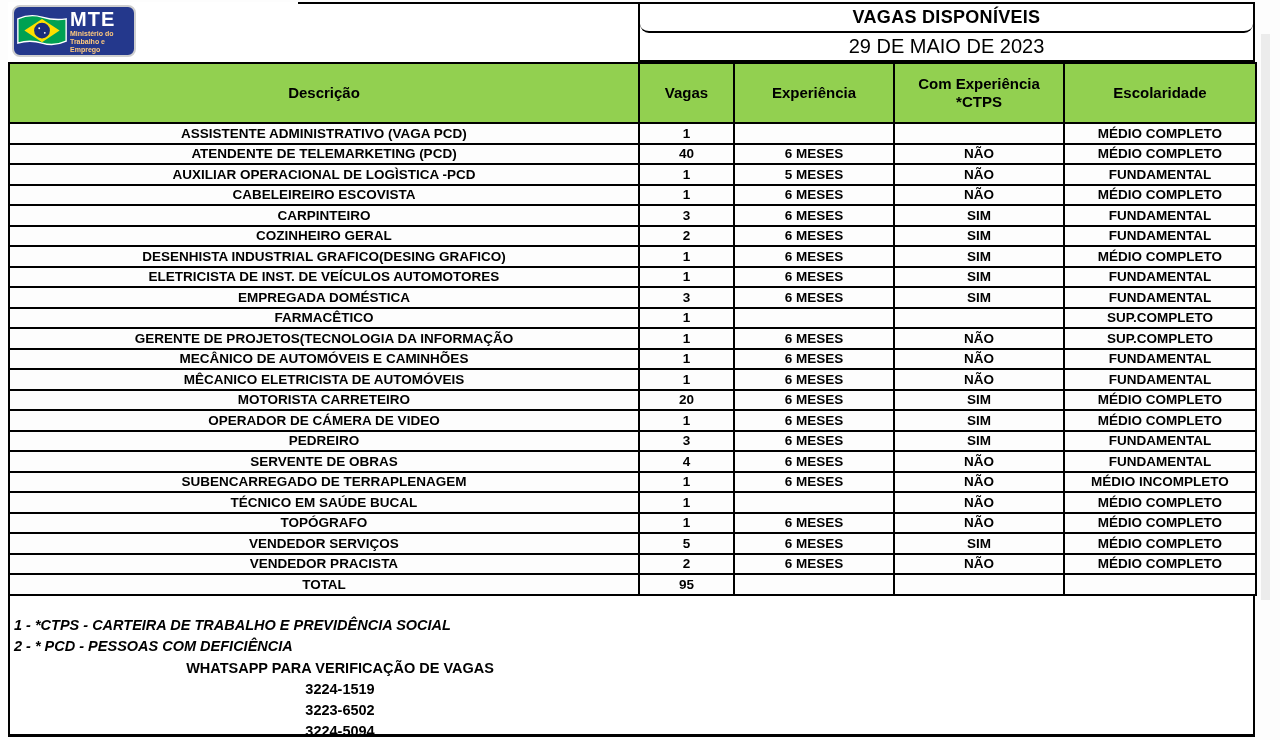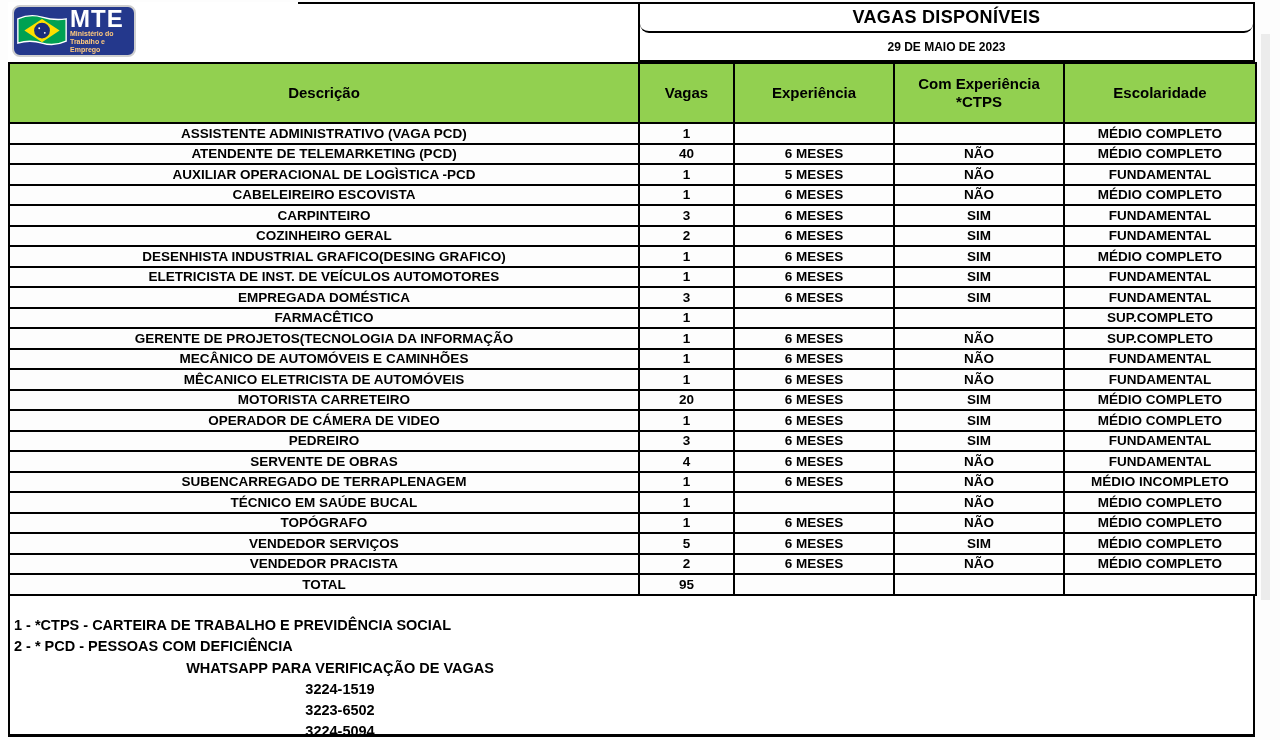--- a/index.html
+++ b/index.html
@@ -10,48 +10,48 @@
 
   .sheet { position:absolute; left:8px; top:2px; width:1247px; }
 
   
   .band { display:flex; height:60px; background:#fff; }
   .band-left { width:630px; position:relative; background:#fff; }
   .top-line-segment { position:absolute; right:0; top:0; width:340px; height:2px; background:#000; }
   .band-right { flex:1; border:2px solid #000; display:flex; flex-direction:column; background:#fff; }
   .title-cell { height:29px; border-bottom:2px solid #000; display:flex; align-items:center; justify-content:center;
                 font-size:18px; font-weight:bold; letter-spacing:.3px;border-radius:9px; }
-  .date-cell { flex:1; display:flex; align-items:center; justify-content:center; font-size:12px; font-weight:bold; }
+  .date-cell { flex:1; display:flex; align-items:center; justify-content:center; font-size:20px; font-weight:normal; }
 
   
   .mte { position:absolute; left:4px; top:3px; width:124px; height:52px; background:#24388c;
          border-radius:8px; border:2px solid #cfcfcf; display:flex; align-items:center; overflow:hidden; }
   .mte svg { flex:0 0 auto; margin-left:2px; }
   .mte-text { margin-left:2px; }
-  .mte-abbr { font-size:24px; font-weight:bold; color:#fff; line-height:22px; letter-spacing:1px; }
+  .mte-abbr { font-size:20px; font-weight:bold; color:#fff; line-height:22px; letter-spacing:1px; }
   .mte-sub { font-size:7px; font-weight:bold; color:#ffc97d; line-height:8px; }
 
   
   .sine { position:absolute; left:197px; top:1px; width:78px; height:58px; text-align:center; }
   .sine svg { display:block; margin:0 auto; }
   .sine-name { font-size:19px; font-weight:bold; color:#27308f; letter-spacing:2px; line-height:17px; }
   .sine-bar { width:62px; height:5px; background:#2e9e4f; margin:1px auto 0; }
 
   
   table.vacancy { width:1247px; border-collapse:collapse; table-layout:fixed; }
   table.vacancy th, table.vacancy td { border:2px solid #000; overflow:hidden; white-space:nowrap; }
   table.vacancy thead th { background:#92d050; height:60px; font-size:15px; font-weight:bold; text-align:center; line-height:1.2; }
   table.vacancy tbody tr { height:20.5px; }
   table.vacancy td { font-size:13.5px; font-weight:bold; text-align:center; padding:0; }
   td.c-desc { text-align:left; padding-left:4px; font-size:14px; }
 
   
   .footer { height:141px; border-left:2px solid #000; border-right:2px solid #000; border-bottom:3px solid #000;
             background:#fff; padding-top:19px; font-weight:bold; font-size:14.5px; }
-  .note { padding-left:4px; line-height:21.5px; }
+  .note { padding-left:4px; line-height:21.5px;font-style:italic; }
   .center-block { width:660px; text-align:center; line-height:21px; }
 </style>
 </head>
 <body>
 
 <div class="page">
   <div class="right-shadow"></div>
 
   <div class="sheet">
 

